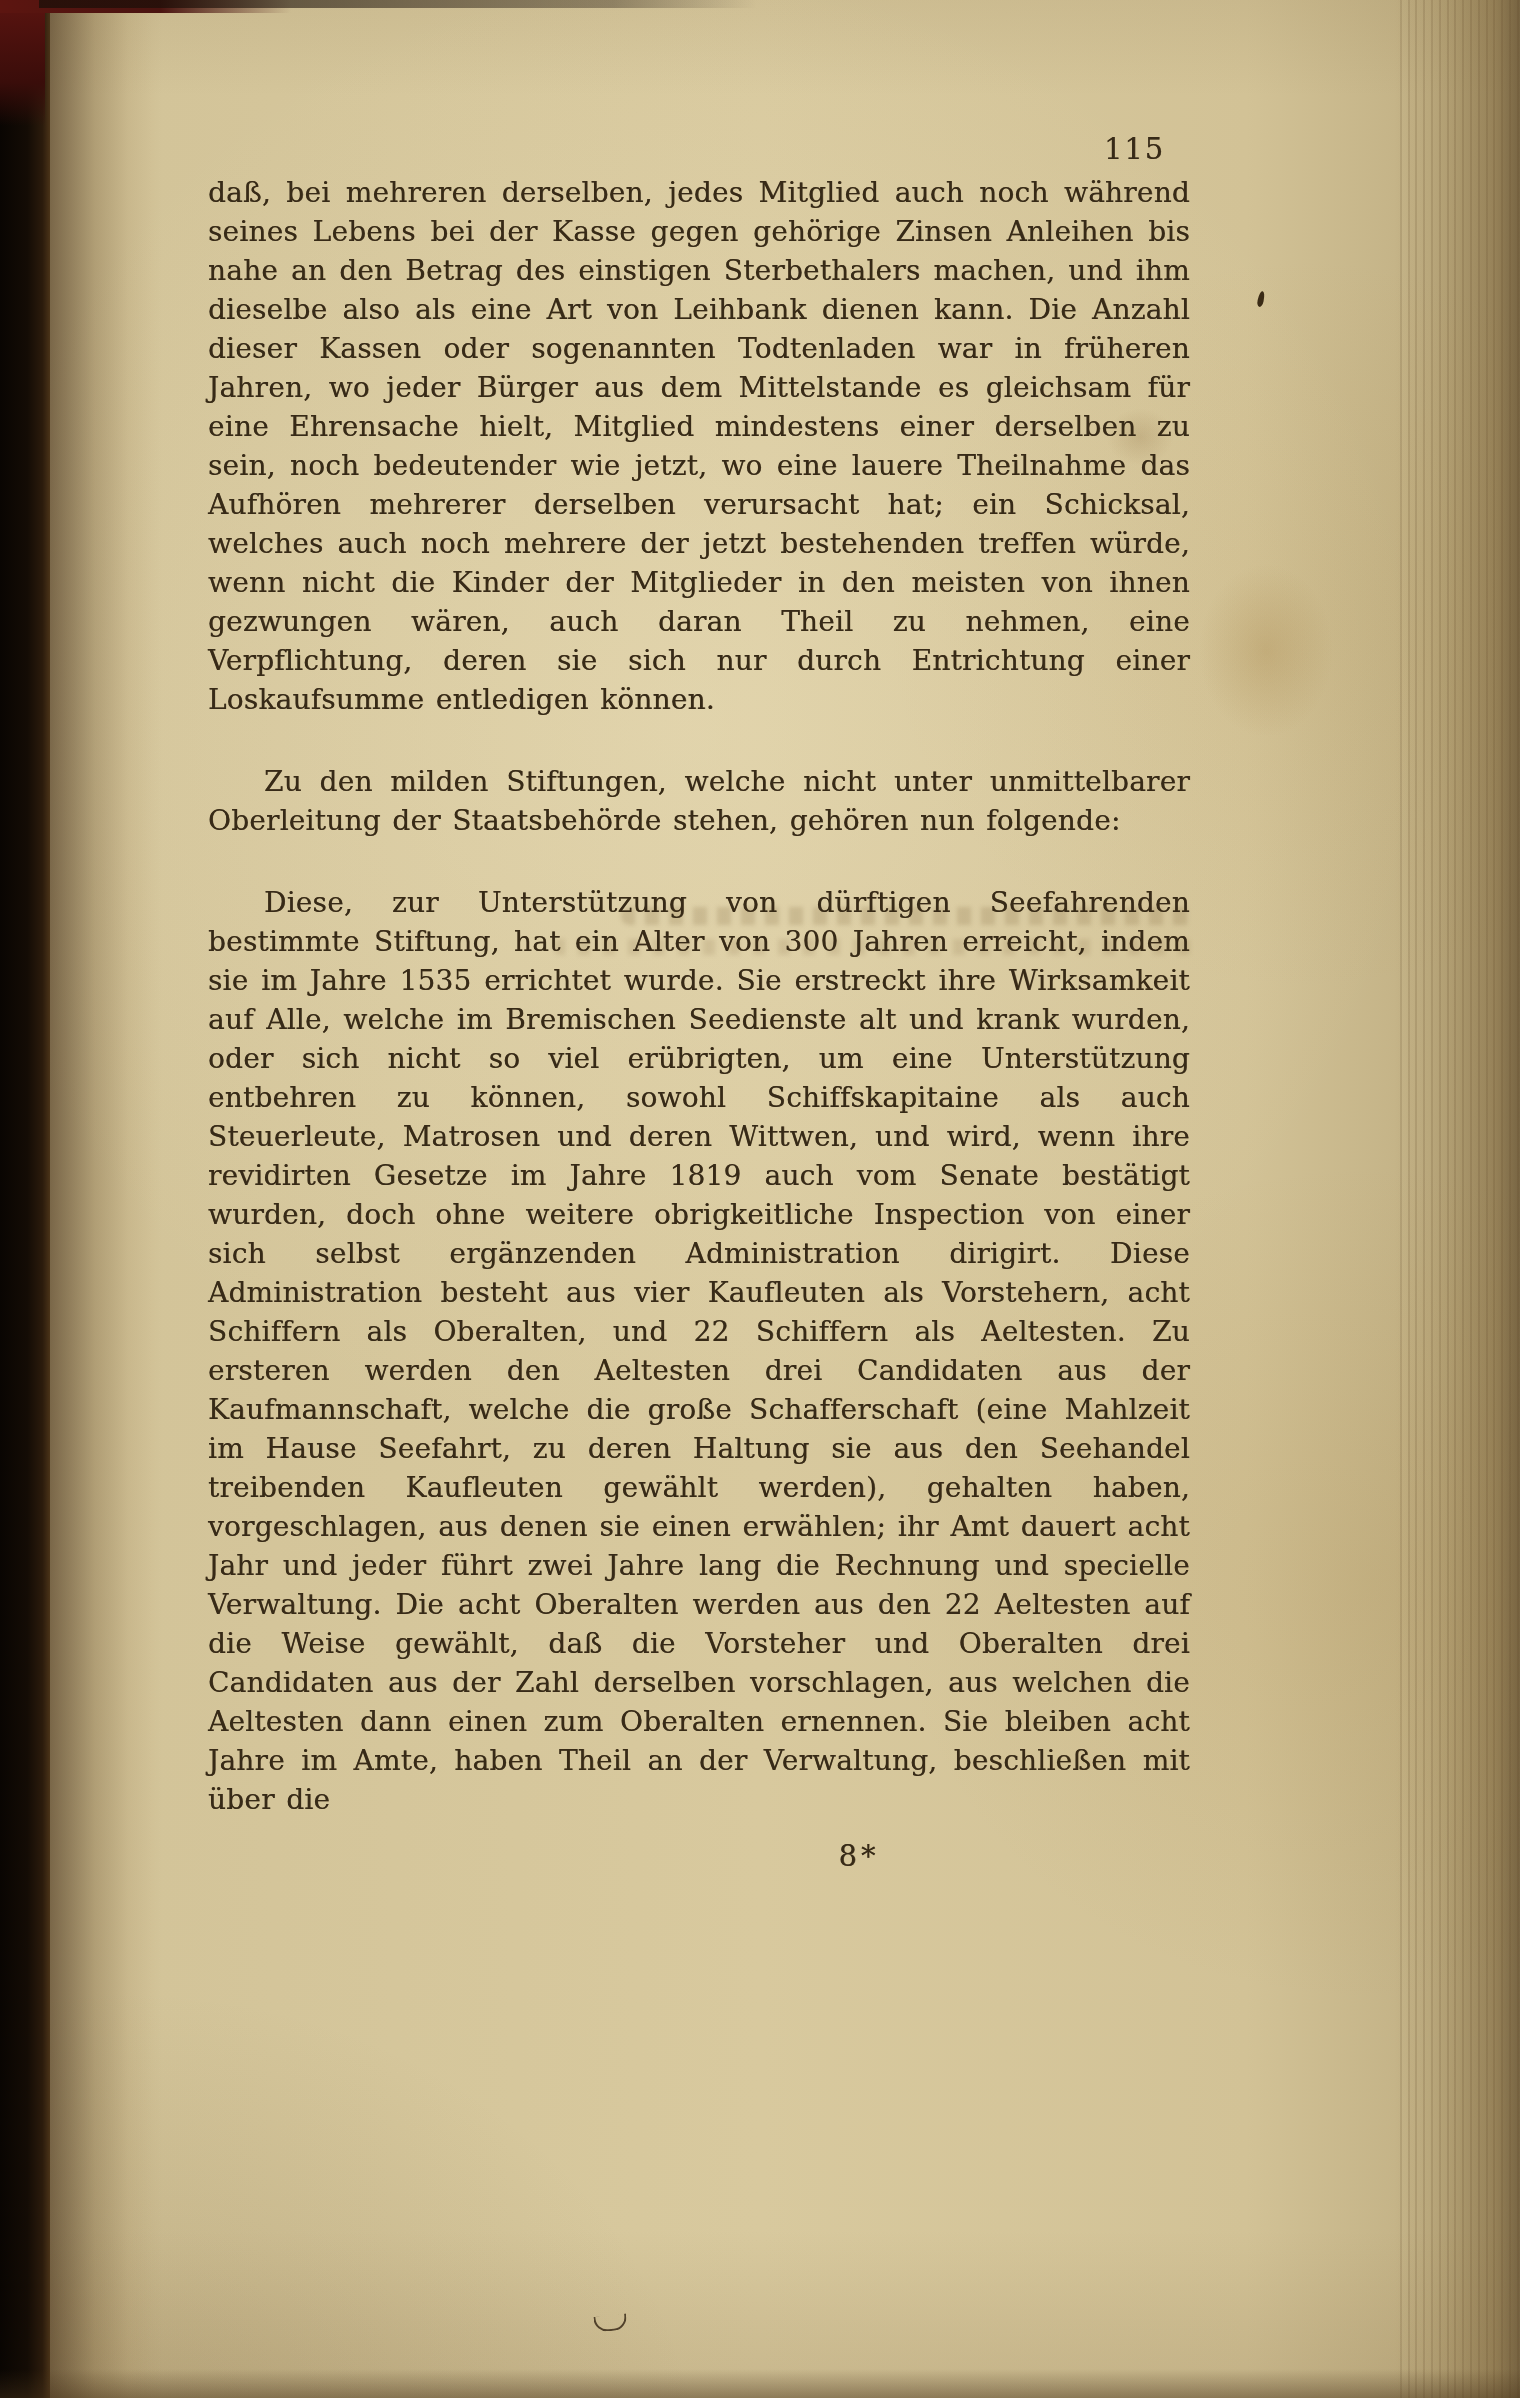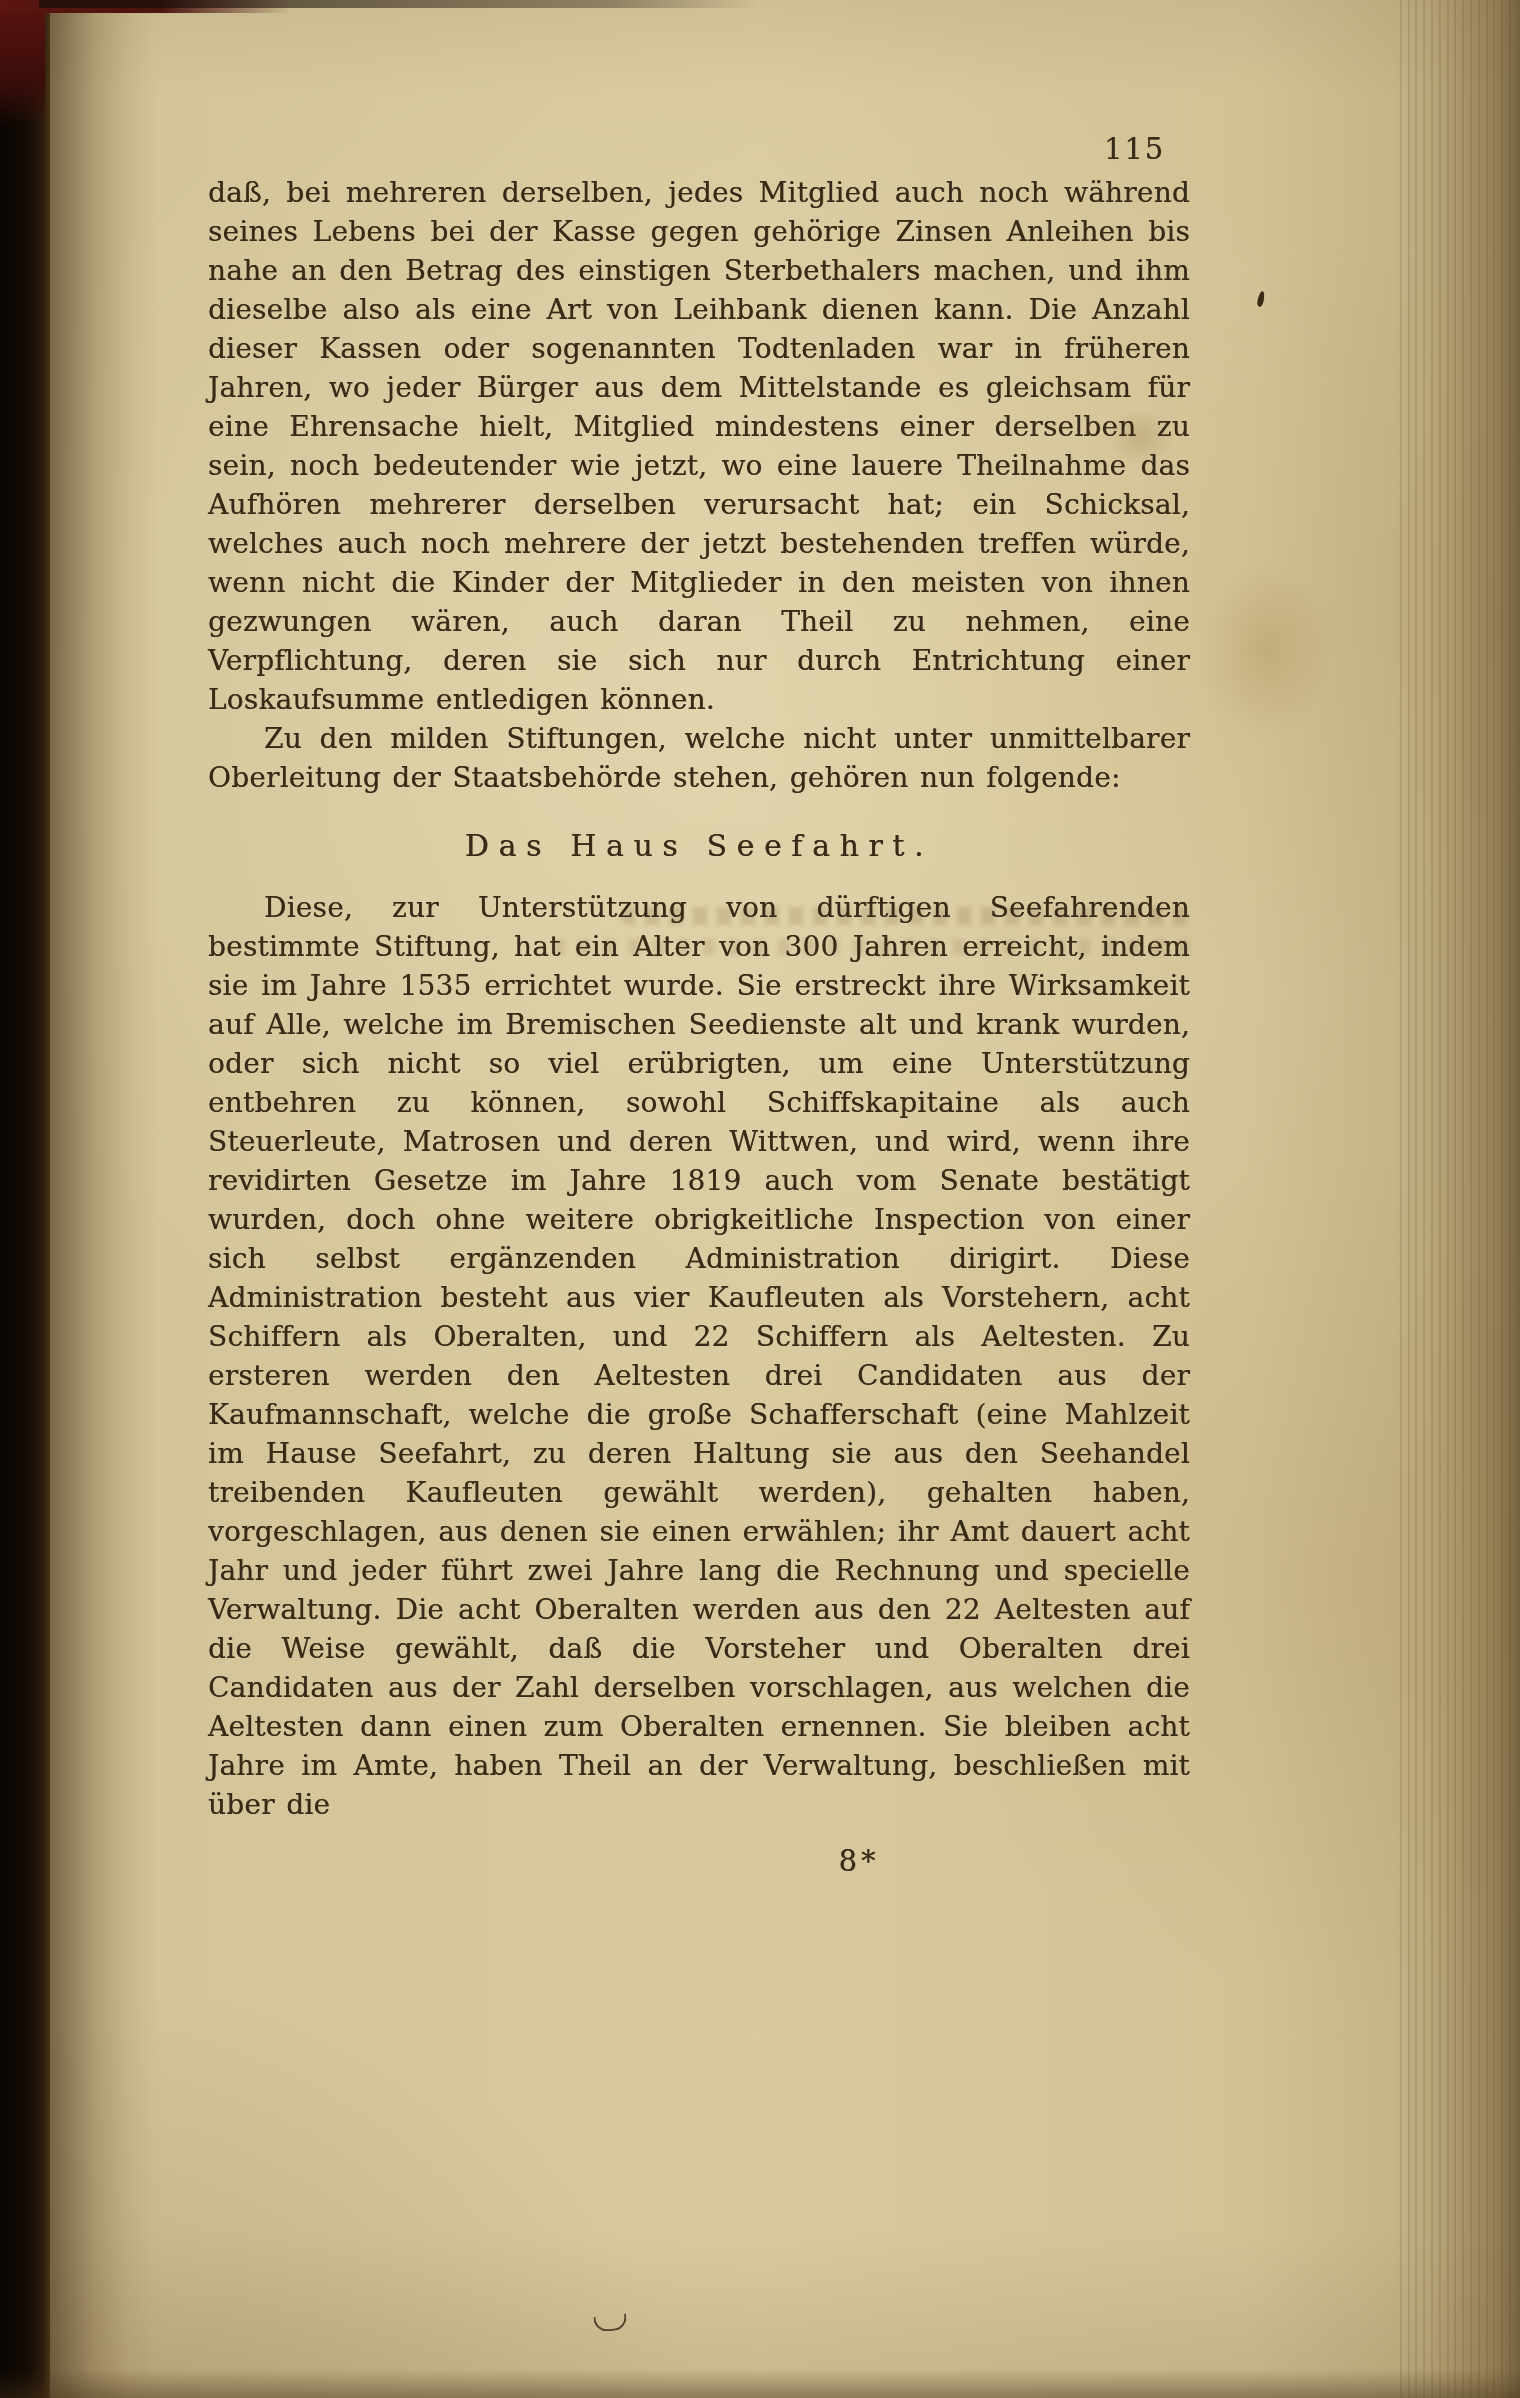--- a/index.html
+++ b/index.html
@@ -92,21 +92,21 @@
     font-family: "DejaVu Serif", "Liberation Serif", serif;
     font-size: 28px; line-height: 39px;
     text-align: justify;
   }
   .para {
     margin: 0;
     word-spacing: 2.4px;
     letter-spacing: 0.2px;
     text-shadow: 0.3px 0.2px 0.4px rgba(55,40,20,0.65);
   }
-  .para.indent { text-indent: 56px; }
+  .para.indent { text-indent: 56px; margin-top: 43px; }
   .heading {
     margin: 29px 0 23px;
     text-align: center;
     font-size: 30px;
     font-weight: normal;
     letter-spacing: 0.32em;
     text-indent: 0;
     text-shadow: 0.4px 0.3px 0.5px rgba(55,40,20,0.7);
   }
   .signature-mark {
@@ -139,21 +139,20 @@
   <div class="stray-mark"></div>
 
   <div class="page-number">115</div>
 
   <div class="text-block">
 
     <p class="para">daß, bei mehreren derselben, jedes Mitglied auch noch während seines Lebens bei der Kasse gegen gehörige Zinsen Anleihen bis nahe an den Betrag des einstigen Sterbethalers machen, und ihm dieselbe also als eine Art von Leihbank dienen kann. Die Anzahl dieser Kassen oder sogenannten Todtenladen war in früheren Jahren, wo jeder Bürger aus dem Mittelstande es gleichsam für eine Ehrensache hielt, Mitglied mindestens einer derselben zu sein, noch bedeutender wie jetzt, wo eine lauere Theilnahme das Aufhören mehrerer derselben verursacht hat; ein Schicksal, welches auch noch mehrere der jetzt bestehenden treffen würde, wenn nicht die Kinder der Mitglieder in den meisten von ihnen gezwungen wären, auch daran Theil zu nehmen, eine Verpflichtung, deren sie sich nur durch Entrichtung einer Loskaufsumme entledigen können.</p>
 
     <p class="para indent">Zu den milden Stiftungen, welche nicht unter unmittelbarer Oberleitung der Staatsbehörde stehen, gehören nun folgende:</p>
 
-    <h2 class="heading">Das Haus Seefahrt.</h2>
 
     <p class="para indent">Diese, zur Unterstützung von dürftigen Seefahrenden bestimmte Stiftung, hat ein Alter von 300 Jahren erreicht, indem sie im Jahre 1535 errichtet wurde. Sie erstreckt ihre Wirksamkeit auf Alle, welche im Bremischen Seedienste alt und krank wurden, oder sich nicht so viel erübrigten, um eine Unterstützung entbehren zu können, sowohl Schiffskapitaine als auch Steuerleute, Matrosen und deren Wittwen, und wird, wenn ihre revidirten Gesetze im Jahre 1819 auch vom Senate bestätigt wurden, doch ohne weitere obrigkeitliche Inspection von einer sich selbst ergänzenden Administration dirigirt. Diese Administration besteht aus vier Kaufleuten als Vorstehern, acht Schiffern als Oberalten, und 22 Schiffern als Aeltesten. Zu ersteren werden den Aeltesten drei Candidaten aus der Kaufmannschaft, welche die große Schafferschaft (eine Mahlzeit im Hause Seefahrt, zu deren Haltung sie aus den Seehandel treibenden Kaufleuten gewählt werden), gehalten haben, vorgeschlagen, aus denen sie einen erwählen; ihr Amt dauert acht Jahr und jeder führt zwei Jahre lang die Rechnung und specielle Verwaltung. Die acht Oberalten werden aus den 22 Aeltesten auf die Weise gewählt, daß die Vorsteher und Oberalten drei Candidaten aus der Zahl derselben vorschlagen, aus welchen die Aeltesten dann einen zum Oberalten ernennen. Sie bleiben acht Jahre im Amte, haben Theil an der Verwaltung, beschließen mit über die</p>
 
     <div class="signature-mark">8*</div>
 
   </div>
 
 </div>
 
 

